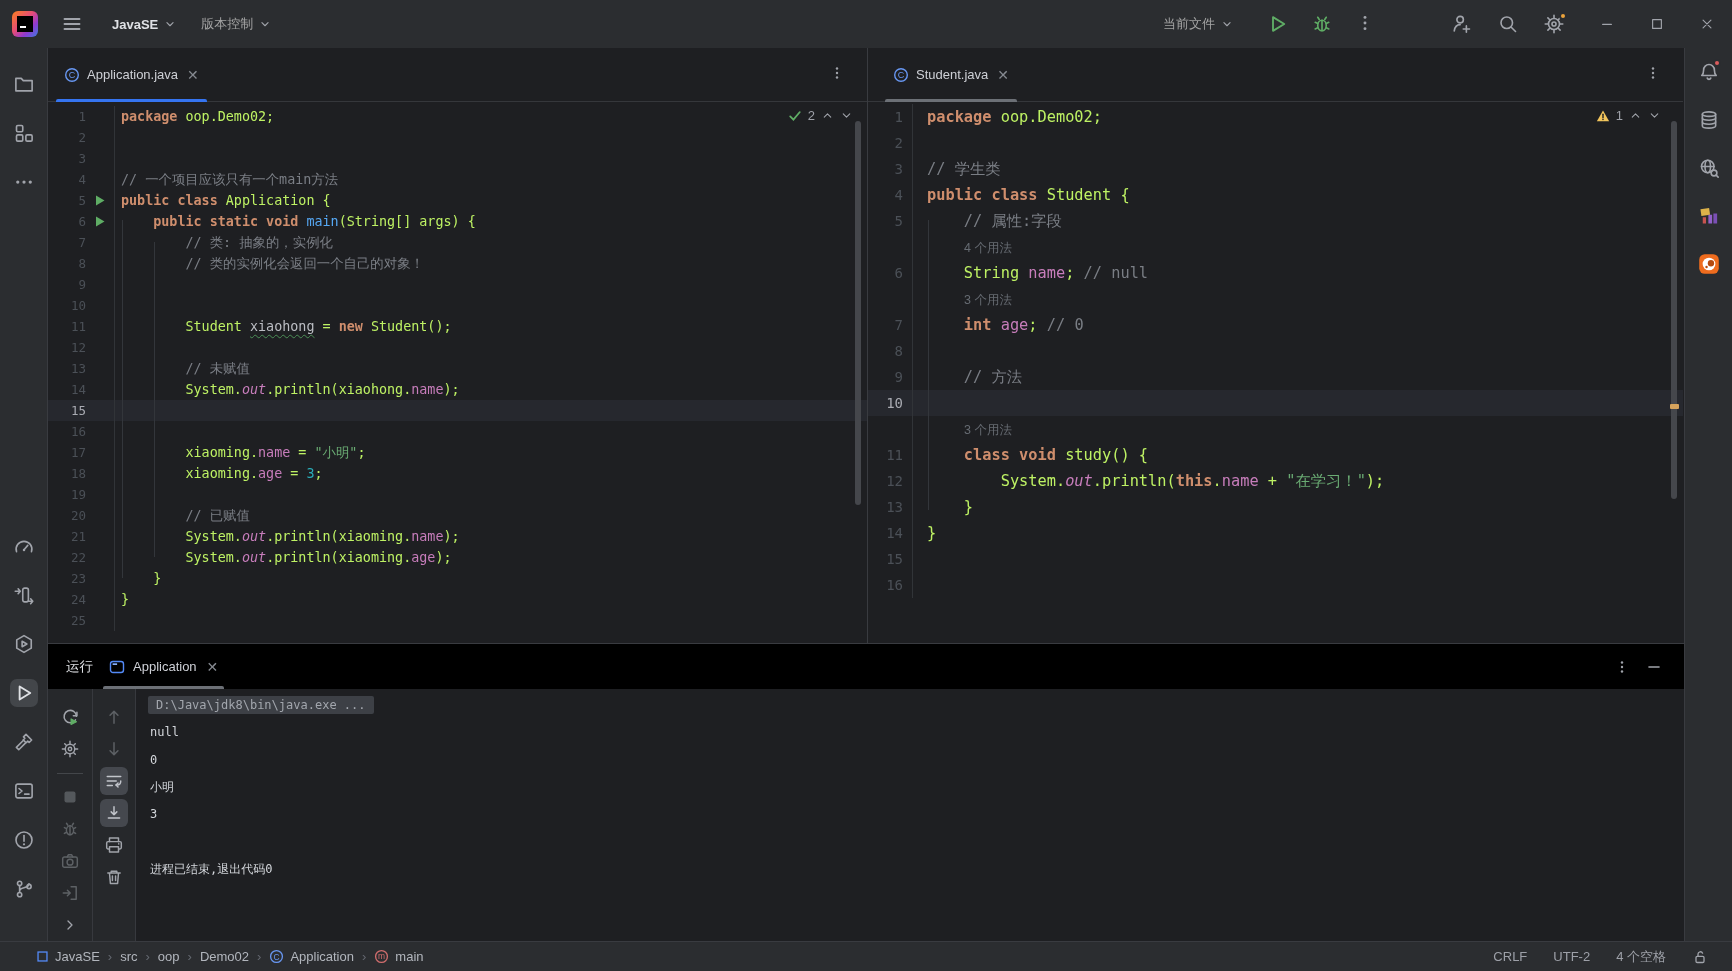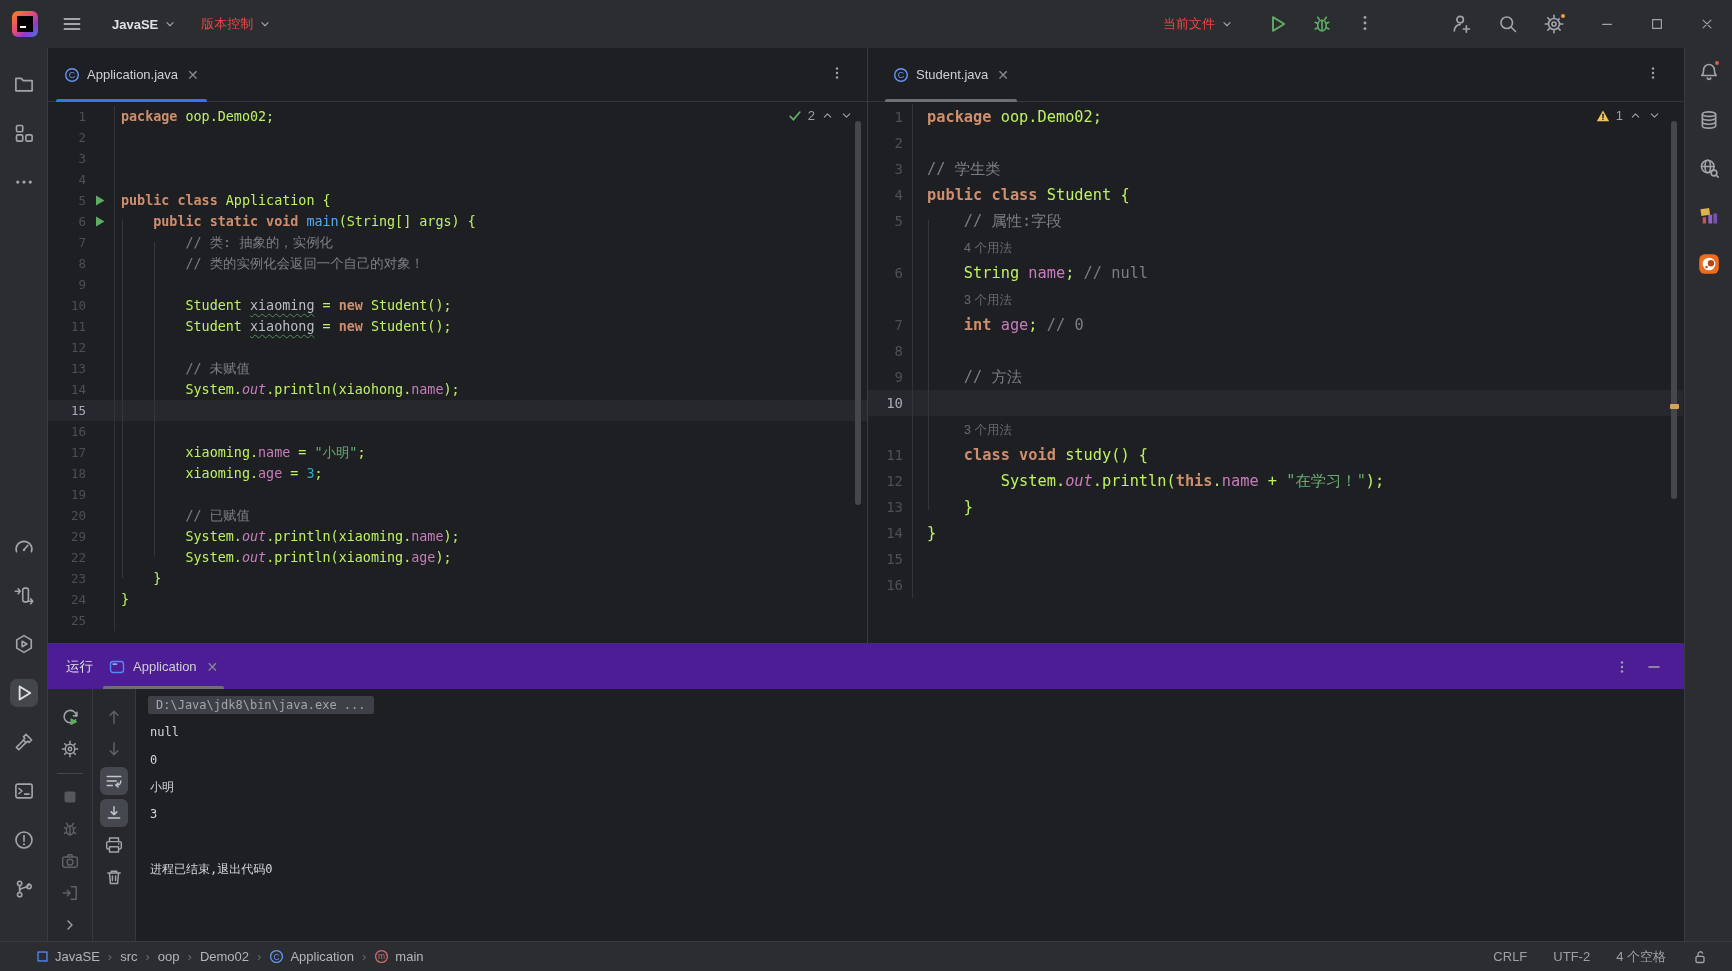--- a/index.html
+++ b/index.html
@@ -14,21 +14,21 @@
   
   .titlebar{height:48px;background:#2b2d30;display:flex;align-items:center;flex:none;}
   .tb-left{display:flex;align-items:center;gap:0;}
   .logo{width:26px;height:26px;margin-left:12px;border-radius:6px;
     background:linear-gradient(135deg,#fc801d 0%,#e34a7b 45%,#9039d0 70%,#3a7be0 100%);
     position:relative;}
   .logo::after{content:"";position:absolute;left:5px;top:5px;width:16px;height:16px;background:#000;}
   .logo::before{content:"";position:absolute;left:8px;top:15px;width:6px;height:2px;background:#fff;z-index:1;}
   .tb-btn{display:flex;align-items:center;gap:5px;padding:6px 8px;border-radius:6px;color:#dfe1e5;}
   .tb-label{color:#dfe1e5;}
-  .dim-label{color:#ef4444;}
+  .dim-label{color:#a3a3a3;}
   .tb-right{margin-left:auto;display:flex;align-items:center;}
   .win-btn{width:50px;height:48px;display:flex;align-items:center;justify-content:center;}
   .dot-badge{position:absolute;top:-2px;right:-3px;width:8px;height:8px;border-radius:50%;background:#eca33b;border:2px solid #2b2d30;}
   .rel{position:relative;}
 
   
   .main-row{display:flex;flex:none;height:893px;}
   .stripe{width:48px;background:#2b2d30;display:flex;flex-direction:column;align-items:center;flex:none;}
   .stripe-l{border-right:1px solid #393b40;padding-top:22px;padding-bottom:38px;}
   .stripe-r{border-left:1px solid #393b40;padding-top:10px;}
@@ -85,21 +85,21 @@
   .hint{color:#666b72;font-size:12.5px;margin-left:37px;font-family:"Liberation Sans","DejaVu Sans",sans-serif;}
   .insp{position:absolute;top:6px;display:flex;align-items:center;gap:6px;color:#9da0a8;
     font-family:"Liberation Sans","DejaVu Sans",sans-serif;font-size:13px;z-index:3;}
   .insp-l{right:14px;}
   .insp-r{right:22px;}
   .vthumb{position:absolute;width:6px;border-radius:3px;background:#45474c;z-index:2;}
   .stripe-mark{position:absolute;width:9px;height:5px;border-radius:1px;background:#d6a35c;z-index:2;}
   .iguide{position:absolute;width:1px;background:#33363b;z-index:1;}
 
   
-  .runpanel{height:298px;display:flex;flex-direction:column;flex:none;border-top:1px solid #393b40;background:#4c1d95;}
+  .runpanel{height:298px;display:flex;flex-direction:column;flex:none;border-top:1px solid #393b40;background:#000000;}
   .run-header{height:45px;display:flex;align-items:center;flex:none;}
   .run-title{margin-left:18px;color:#dfe1e5;font-size:13.5px;}
   .rtab{display:flex;align-items:center;gap:8px;height:45px;padding:0 12px;margin-left:4px;position:relative;color:#ced0d6;}
   .rtab .under{position:absolute;left:6px;right:6px;bottom:0;height:3px;border-radius:2px 2px 0 0;background:#6c7076;}
   .run-hdr-right{margin-left:auto;display:flex;align-items:center;gap:16px;margin-right:22px;}
   .run-body{flex:1;display:flex;background:#26282b;}
   .rail{width:44px;display:flex;flex-direction:column;align-items:center;padding-top:14px;flex:none;}
   .rail2{border-left:1px solid #37393e;border-right:1px solid #37393e;}
   .rail-btn{width:28px;height:28px;border-radius:6px;display:flex;align-items:center;justify-content:center;flex:none;margin-bottom:4px;}
   .rail-btn.sel{background:#45484e;}
@@ -324,42 +324,42 @@
               <svg class="ic" width="13" height="13" viewBox="0 0 16 16">
                   <path d="M4 6l4 4 4-4"></path>
                 </svg>
             </div>
             <div class="iguide" style="left:74px;top:118px;height:358px;"></div>
             <div class="iguide" style="left:106px;top:140px;height:315px;"></div>
             <div class="vthumb" style="right:6px;top:19px;height:384px;"></div>
           <div class="crow"><span class="ln">1</span><span class="gslot"></span><span class="codeln"><span class="s-kw">package</span><span class="s-def"> oop.Demo02;</span></span></div>
               <div class="crow"><span class="ln">2</span><span class="gslot"></span><span class="codeln"></span></div>
               <div class="crow"><span class="ln">3</span><span class="gslot"></span><span class="codeln"></span></div>
-              <div class="crow"><span class="ln">4</span><span class="gslot"></span></div>
+              <div class="crow"><span class="ln">4</span><span class="gslot"></span><span class="codeln"><span class="s-cmt">// 一个项目应该只有一个main方法</span></span></div>
               <div class="crow"><span class="ln">5</span><span class="gslot"><svg width="10" height="11" viewBox="0 0 10 11">
                     <polygon points="1,0.5 9.5,5.5 1,10.5" fill="#5fad65"></polygon>
                   </svg></span><span class="codeln"><span class="s-kw">public class </span><span class="s-def">Application {</span></span></div>
               <div class="crow"><span class="ln">6</span><span class="gslot"><svg width="10" height="11" viewBox="0 0 10 11">
                     <polygon points="1,0.5 9.5,5.5 1,10.5" fill="#5fad65"></polygon>
                   </svg></span><span class="codeln"><span class="s-def">    </span><span class="s-kw">public static void </span><span class="s-mth">main</span><span class="s-def">(String[] args) {</span></span></div>
               <div class="crow"><span class="ln">7</span><span class="gslot"></span><span class="codeln"><span class="s-def">        </span><span class="s-cmt">// 类: 抽象的，实例化</span></span></div>
               <div class="crow"><span class="ln">8</span><span class="gslot"></span><span class="codeln"><span class="s-def">        </span><span class="s-cmt">// 类的实例化会返回一个自己的对象！</span></span></div>
               <div class="crow"><span class="ln">9</span><span class="gslot"></span><span class="codeln"></span></div>
-              <div class="crow"><span class="ln">10</span><span class="gslot"></span><span class="codeln"><span class="s-def">        Student </span><span class="s-wavy">xiaoming</span><span class="s-def"> = </span><span class="s-kw">new</span><span class="s-def"> Student();</span></span></div>
+              <div class="crow"><span class="ln">10</span><span class="gslot"></span></div>
               <div class="crow"><span class="ln">11</span><span class="gslot"></span><span class="codeln"><span class="s-def">        Student </span><span class="s-wavy">xiaohong</span><span class="s-def"> = </span><span class="s-kw">new</span><span class="s-def"> Student();</span></span></div>
               <div class="crow"><span class="ln">12</span><span class="gslot"></span><span class="codeln"></span></div>
               <div class="crow"><span class="ln">13</span><span class="gslot"></span><span class="codeln"><span class="s-def">        </span><span class="s-cmt">// 未赋值</span></span></div>
               <div class="crow"><span class="ln">14</span><span class="gslot"></span><span class="codeln"><span class="s-def">        System.</span><span class="s-fldi">out</span><span class="s-def">.println(xiaohong.</span><span class="s-fld">name</span><span class="s-def">);</span></span></div>
               <div class="crow cur"><span class="ln">15</span><span class="gslot"></span></div>
               <div class="crow"><span class="ln">16</span><span class="gslot"></span><span class="codeln"></span></div>
               <div class="crow"><span class="ln">17</span><span class="gslot"></span><span class="codeln"><span class="s-def">        xiaoming.</span><span class="s-fld">name</span><span class="s-def"> = </span><span class="s-str">"小明"</span><span class="s-def">;</span></span></div>
               <div class="crow"><span class="ln">18</span><span class="gslot"></span><span class="codeln"><span class="s-def">        xiaoming.</span><span class="s-fld">age</span><span class="s-def"> = </span><span class="s-num">3</span><span class="s-def">;</span></span></div>
               <div class="crow"><span class="ln">19</span><span class="gslot"></span><span class="codeln"></span></div>
               <div class="crow"><span class="ln">20</span><span class="gslot"></span><span class="codeln"><span class="s-def">        </span><span class="s-cmt">// 已赋值</span></span></div>
-              <div class="crow"><span class="ln">29</span><span class="gslot"></span><span class="codeln"><span class="s-def">        System.</span><span class="s-fldi">out</span><span class="s-def">.println(xiaoming.</span><span class="s-fld">name</span><span class="s-def">);</span></span></div>
+              <div class="crow"><span class="ln">21</span><span class="gslot"></span><span class="codeln"><span class="s-def">        System.</span><span class="s-fldi">out</span><span class="s-def">.println(xiaoming.</span><span class="s-fld">name</span><span class="s-def">);</span></span></div>
               <div class="crow"><span class="ln">22</span><span class="gslot"></span><span class="codeln"><span class="s-def">        System.</span><span class="s-fldi">out</span><span class="s-def">.println(xiaoming.</span><span class="s-fld">age</span><span class="s-def">);</span></span></div>
               <div class="crow"><span class="ln">23</span><span class="gslot"></span><span class="codeln"><span class="s-def">    }</span></span></div>
               <div class="crow"><span class="ln">24</span><span class="gslot"></span><span class="codeln"><span class="s-def">}</span></span></div>
               <div class="crow"><span class="ln">25</span><span class="gslot"></span><span class="codeln"></span></div>
             </div>
         </div>
 
         <div class="pane pane-right ed-r">
           <div class="tabbar">
             <div class="etab">

